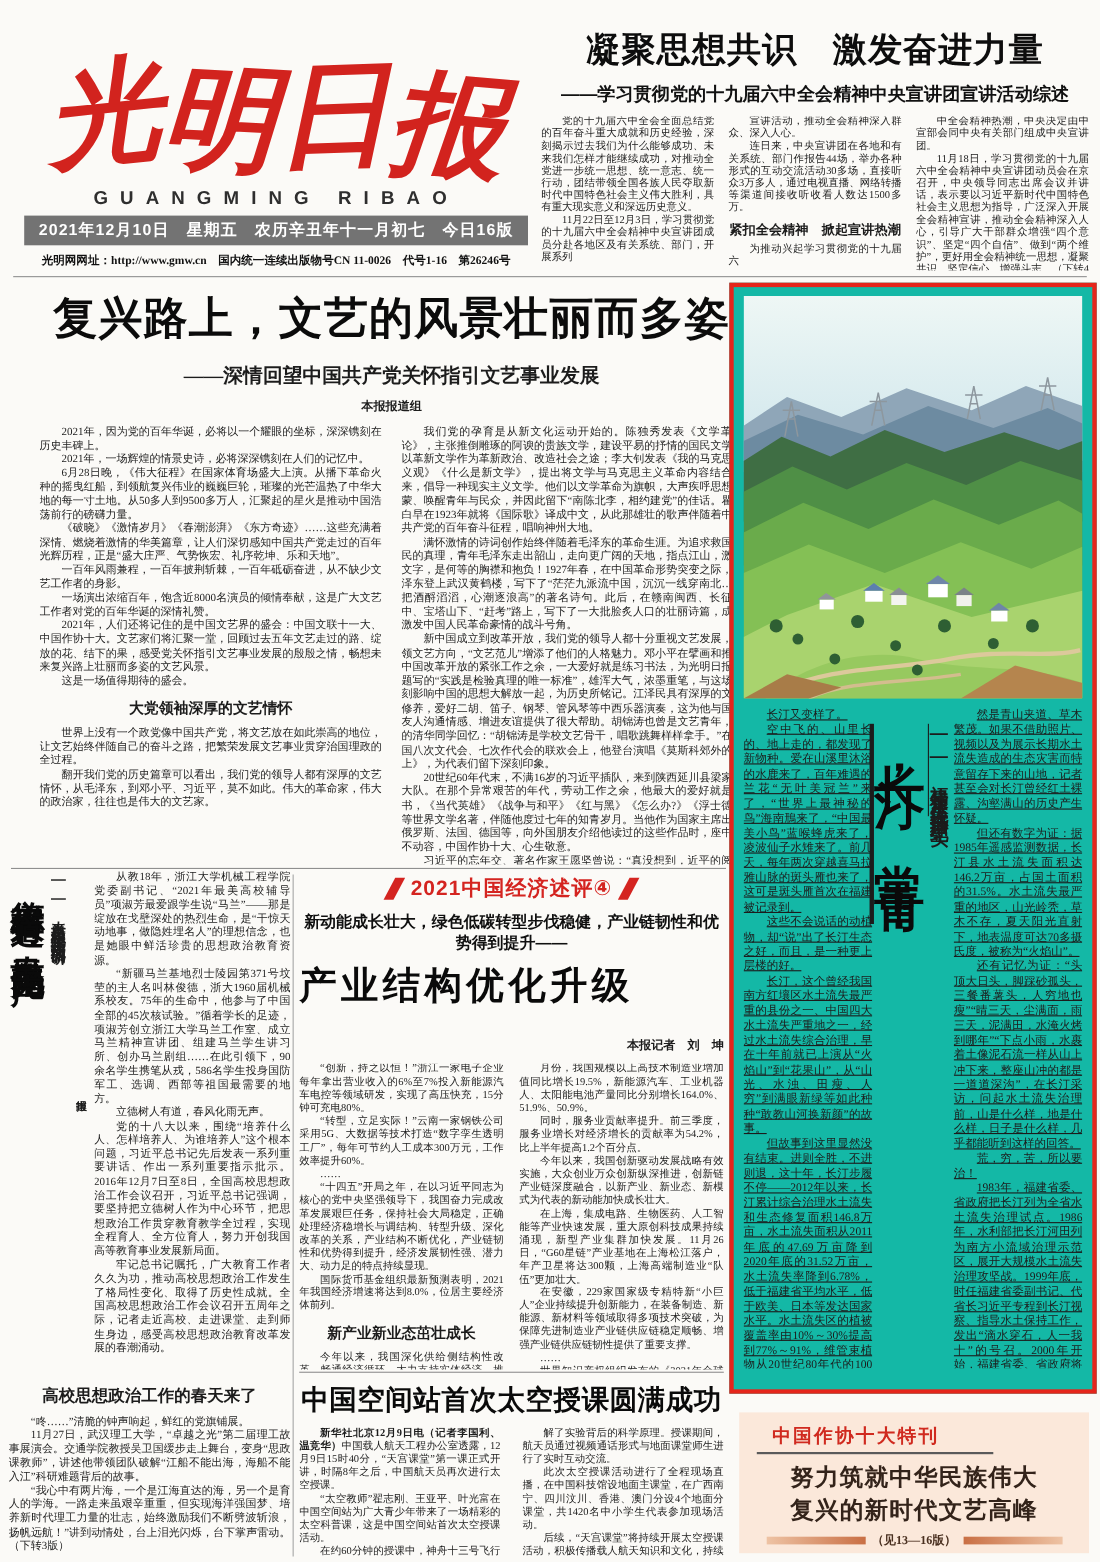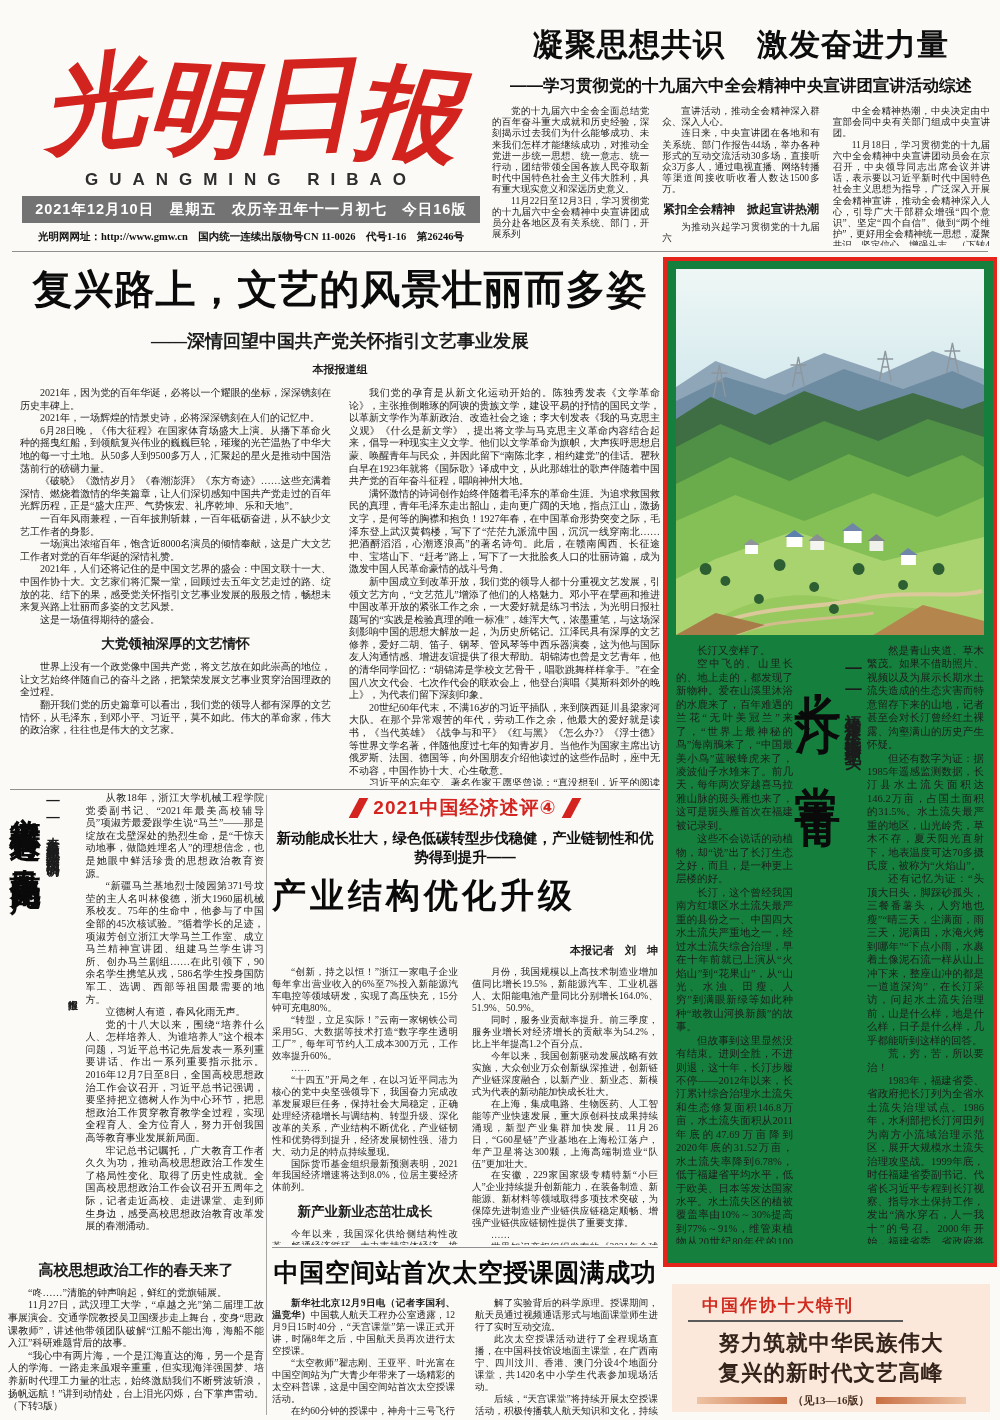--- a/index.html
+++ b/index.html
@@ -30,32 +30,32 @@
   
   .topright{left:492px;top:24px;width:498px;height:222px;}
   .tr-head{font-size:31px;font-weight:900;text-align:center;margin:0;letter-spacing:1px;color:#0d0d0d;}
   .tr-sub{font-size:16.5px;font-weight:bold;text-align:center;margin:9px 0 0 0;color:#111;}
   .cols3{display:flex;gap:13px;margin-top:9px;height:140px;overflow:hidden;
          font-size:9.5px;line-height:1.18;text-align:justify;}
   .cols3>div{flex:1;overflow:hidden;}
   .inline-sub{font-size:12px;font-weight:900;text-align:center;margin:6px 0;text-indent:0;}
 
   
-  .mainart{left:20px;top:258px;width:640px;height:528px;overflow:hidden;}
+  .mainart{left:36px;top:258px;width:640px;height:528px;overflow:hidden;}
   .ma-head{font-size:40px;font-weight:900;text-align:center;margin:4px 0 0 0;letter-spacing:1px;color:#0b0b0b;}
   .ma-sub{font-size:18px;font-weight:bold;text-align:center;margin:12px 0 0 0;}
   .ma-byline{font-size:11px;font-weight:bold;text-align:center;margin-top:9px;}
   .cols2{display:flex;gap:18px;margin-top:10px;height:402px;overflow:hidden;
          font-size:10px;line-height:1.26;text-align:justify;}
   .cols2>div{flex:1;overflow:hidden;}
   .mid-sub{font-size:13.5px;font-weight:900;text-align:center;margin:9px 0;text-indent:0;}
 
   
-  .ctbox{left:663px;top:257px;width:334px;height:1010px;border:4px solid #e5251b;background:#15803d;
-         box-sizing:border-box;padding:8px 9px;}
+  .ctbox{left:663px;top:257px;width:334px;height:1010px;border:4px solid #e5251b;background:#14b8a6;
+         box-sizing:border-box;padding:8px 9px;text-decoration:underline;}
   .ct-photo{width:100%;height:366px;display:block;}
   .ct-content{display:flex;margin-top:9px;height:600px;overflow:hidden;}
   .ct-col{width:117px;font-size:10.5px;line-height:1.28;text-align:justify;overflow:hidden;}
   .ct-mid{width:74px;display:flex;justify-content:center;padding-top:14px;}
   .ct-title{font-size:46px;font-weight:900;letter-spacing:15px;line-height:1;color:#0a0a0a;}
   .ct-subtitle{font-size:16.5px;font-weight:900;letter-spacing:3px;margin-left:1px;height:370px;}
 
   
   .lide{left:8px;top:792px;width:256px;height:628px;overflow:hidden;}
   .lide-top{display:flex;height:460px;overflow:hidden;}

